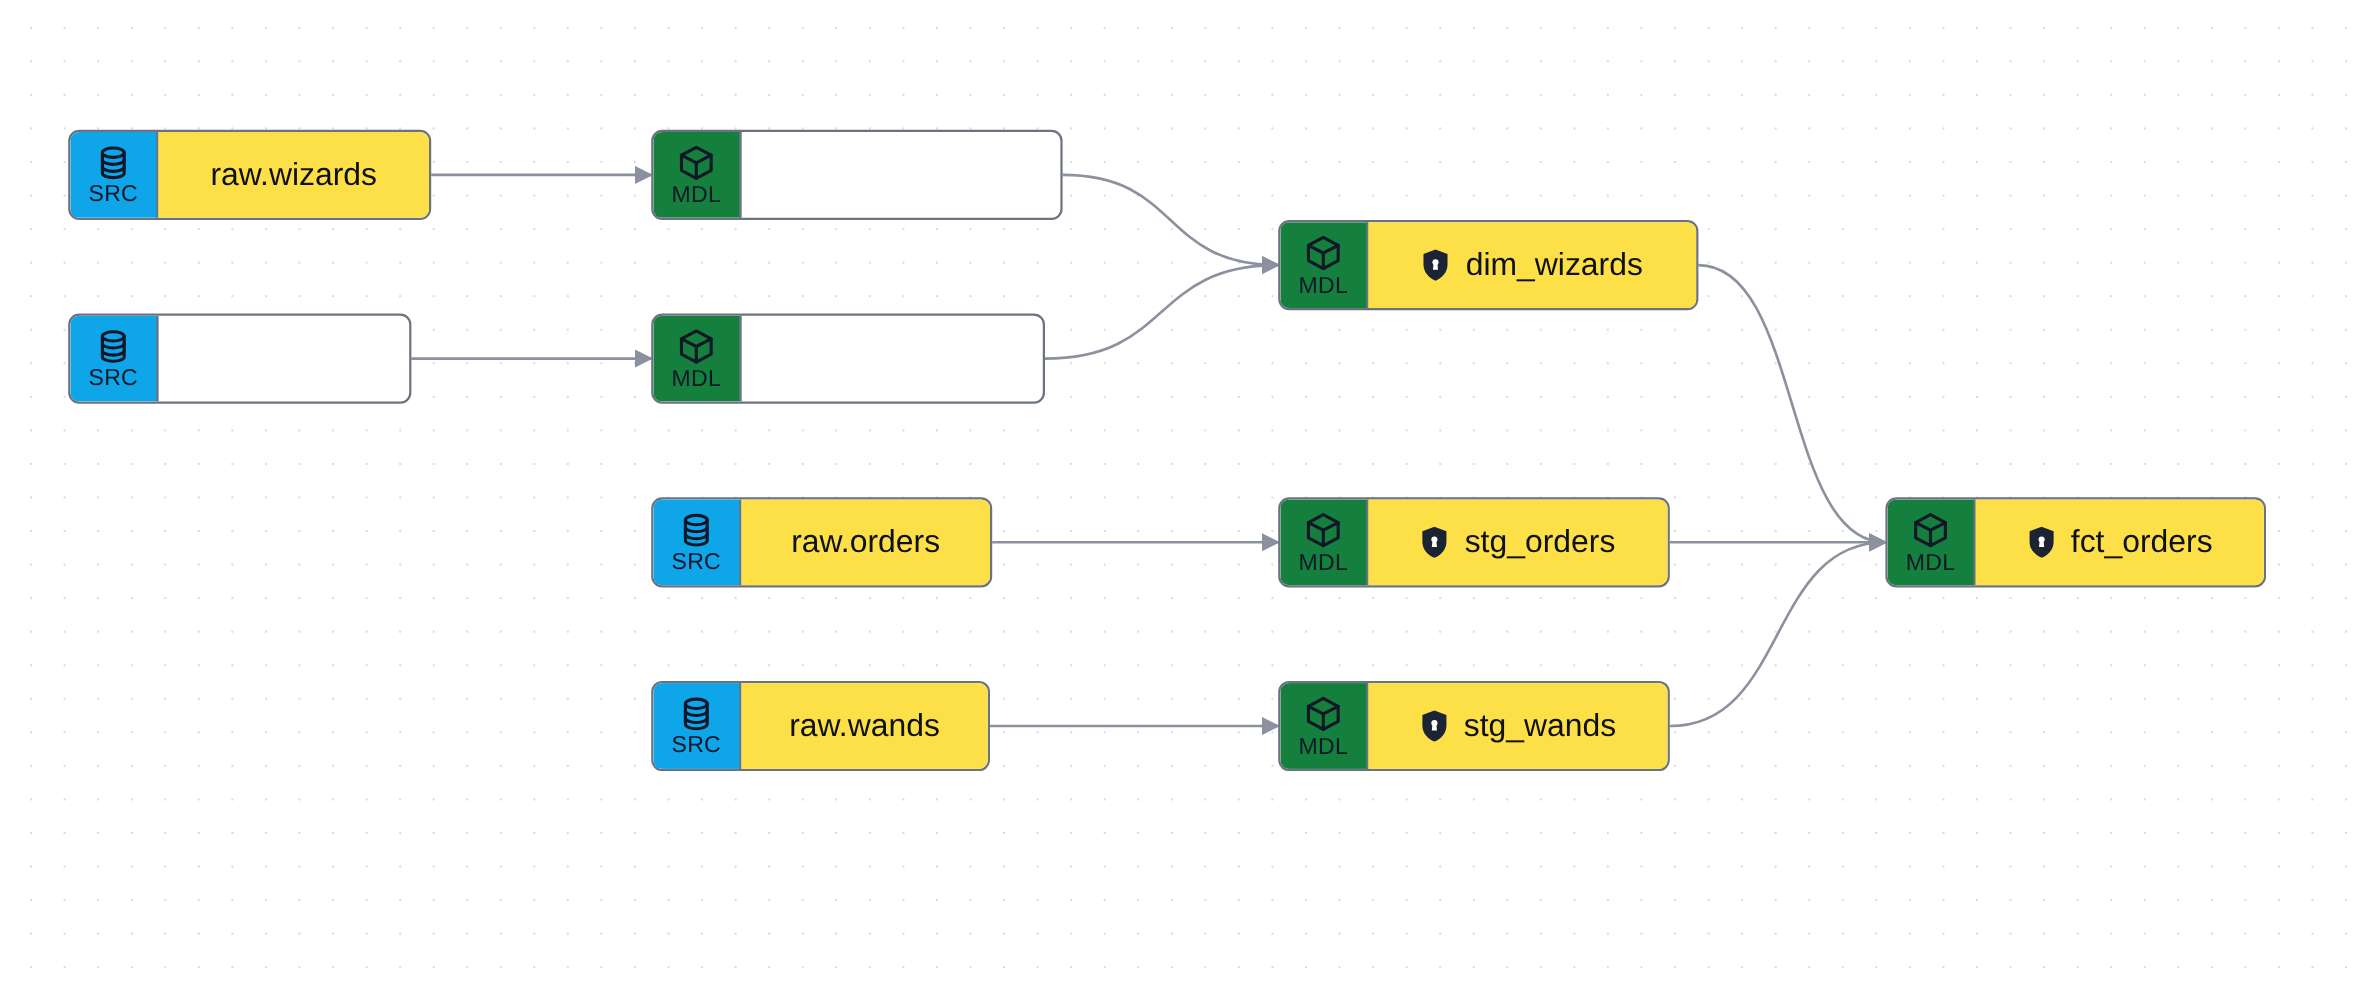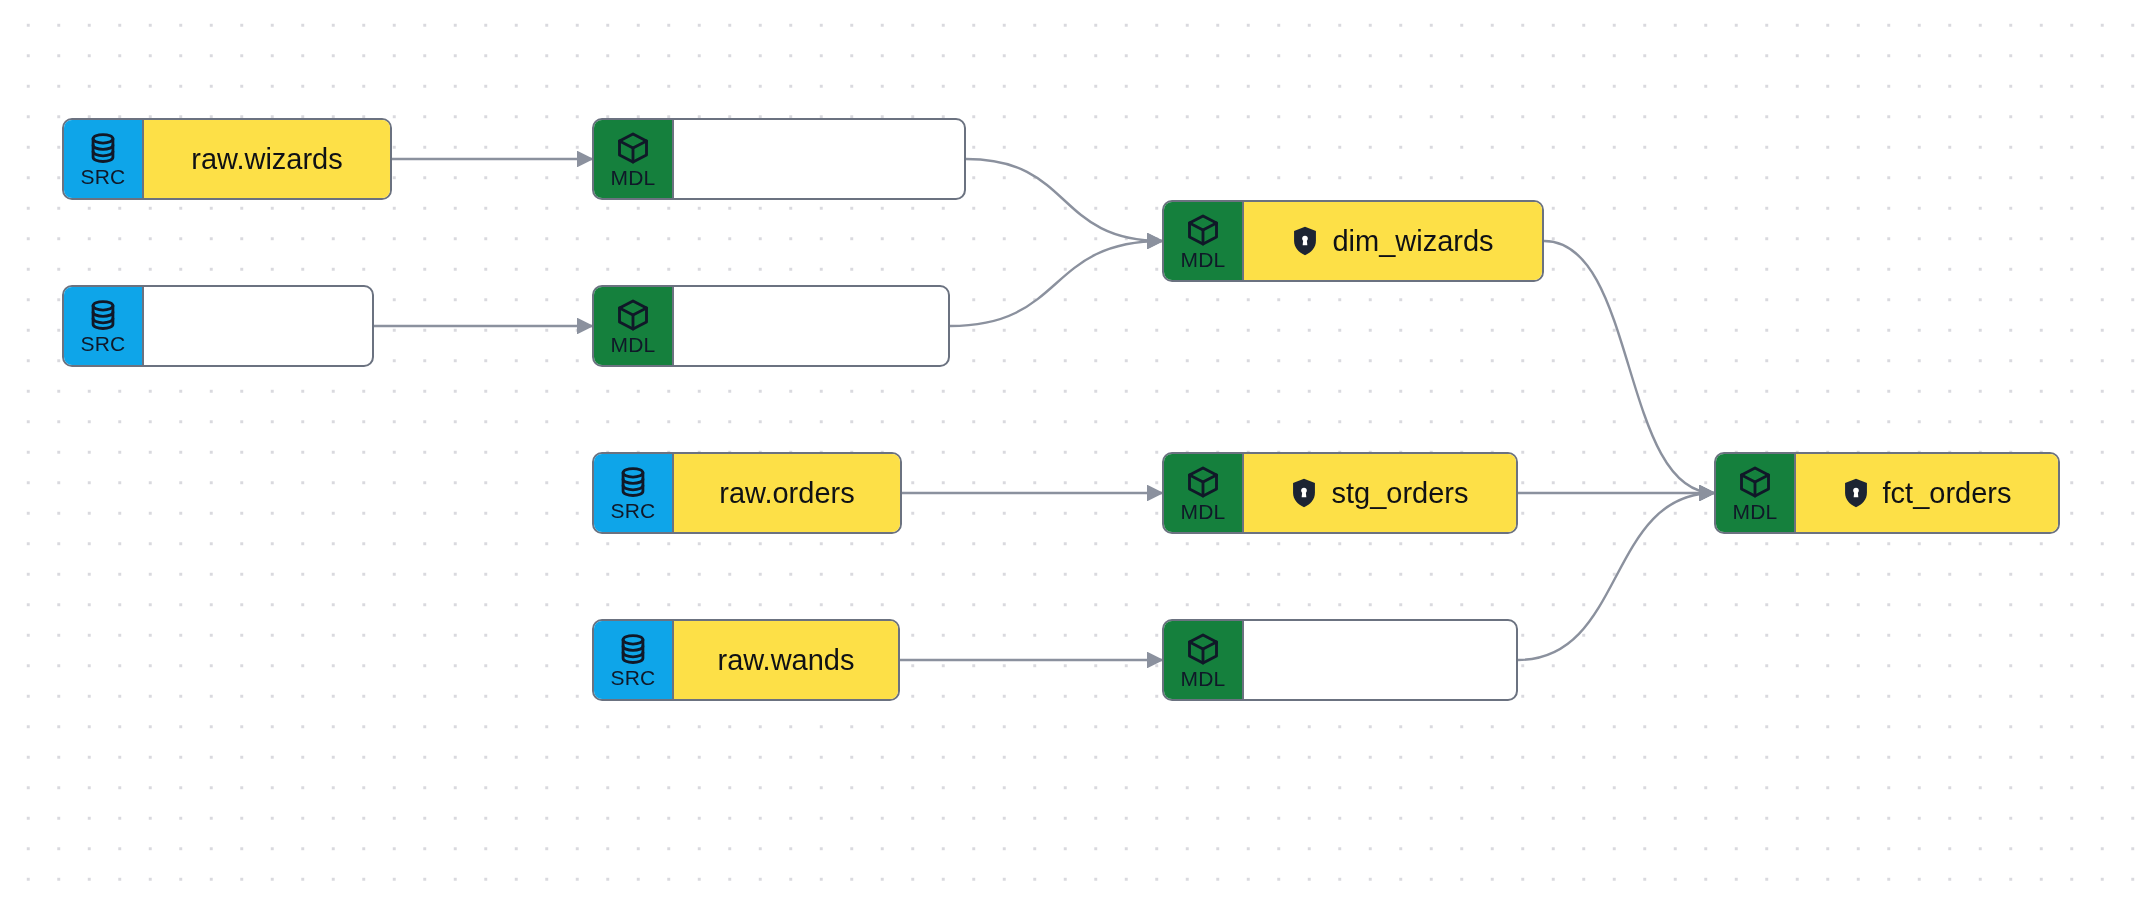--- a/index.html
+++ b/index.html
@@ -213,20 +213,28 @@
       </div>
       <div class="node" style="left: 1162px; top: 619px; width: 356px;">
         <div class="badge badge-mdl">
           <span class="badge-icon"><svg width="36" height="36" viewBox="0 0 24 24" fill="none" stroke="#101828" stroke-width="1.9" stroke-linecap="round" stroke-linejoin="round">
               <path d="M12 2.6 21 7.4v9.2L12 21.4 3 16.6V7.4z"></path>
               <path d="M3 7.4 12 12l9-4.6"></path>
               <path d="M12 12v9.4"></path>
             </svg></span>
           <span class="badge-text">MDL</span>
         </div>
+        <div class="node-body">
+          <span class="shield"><svg width="26" height="30" viewBox="0 0 24 28" xmlns="http://www.w3.org/2000/svg">
+              <path d="M12 0.8 22.2 4.6v9.1c0 6.1-4.3 10.9-10.2 13.5C6.1 24.6 1.8 19.8 1.8 13.7V4.6z" fill="#1c2433"></path>
+              <circle cx="12" cy="11.6" r="2.6" fill="#ffffff"></circle>
+              <path d="M10.5 11.6h3l0.7 6.3h-4.4z" fill="#ffffff"></path>
+            </svg></span>
+          <span class="node-label">stg_wands</span>
+        </div>
       </div>
       <div class="node" style="left: 1162px; top: 200px; width: 382px;">
         <div class="badge badge-mdl">
           <span class="badge-icon"><svg width="36" height="36" viewBox="0 0 24 24" fill="none" stroke="#101828" stroke-width="1.9" stroke-linecap="round" stroke-linejoin="round">
               <path d="M12 2.6 21 7.4v9.2L12 21.4 3 16.6V7.4z"></path>
               <path d="M3 7.4 12 12l9-4.6"></path>
               <path d="M12 12v9.4"></path>
             </svg></span>
           <span class="badge-text">MDL</span>
         </div>

